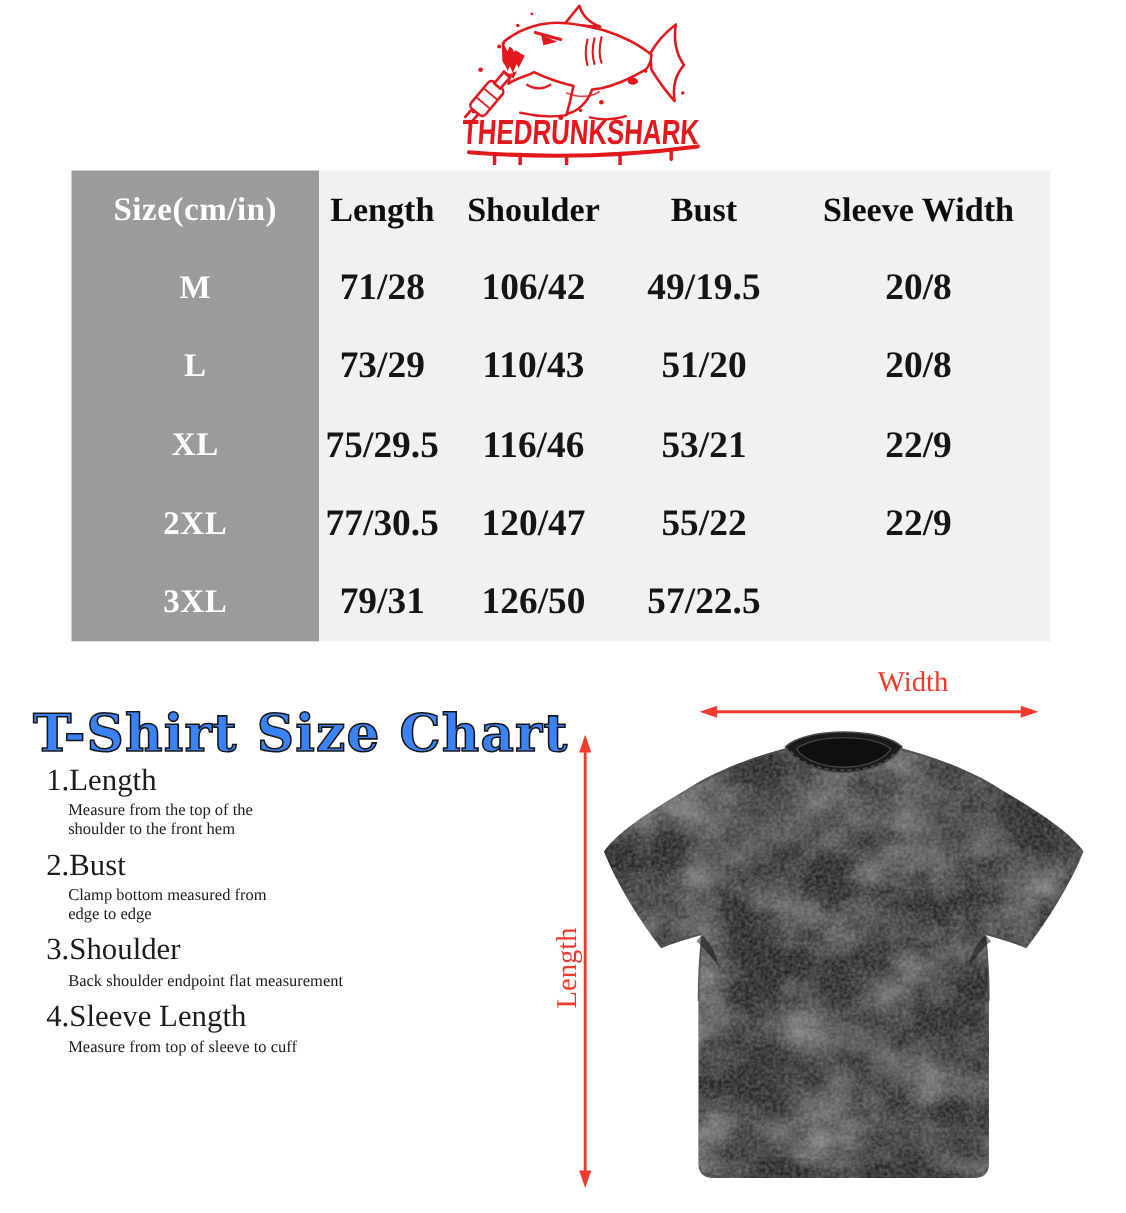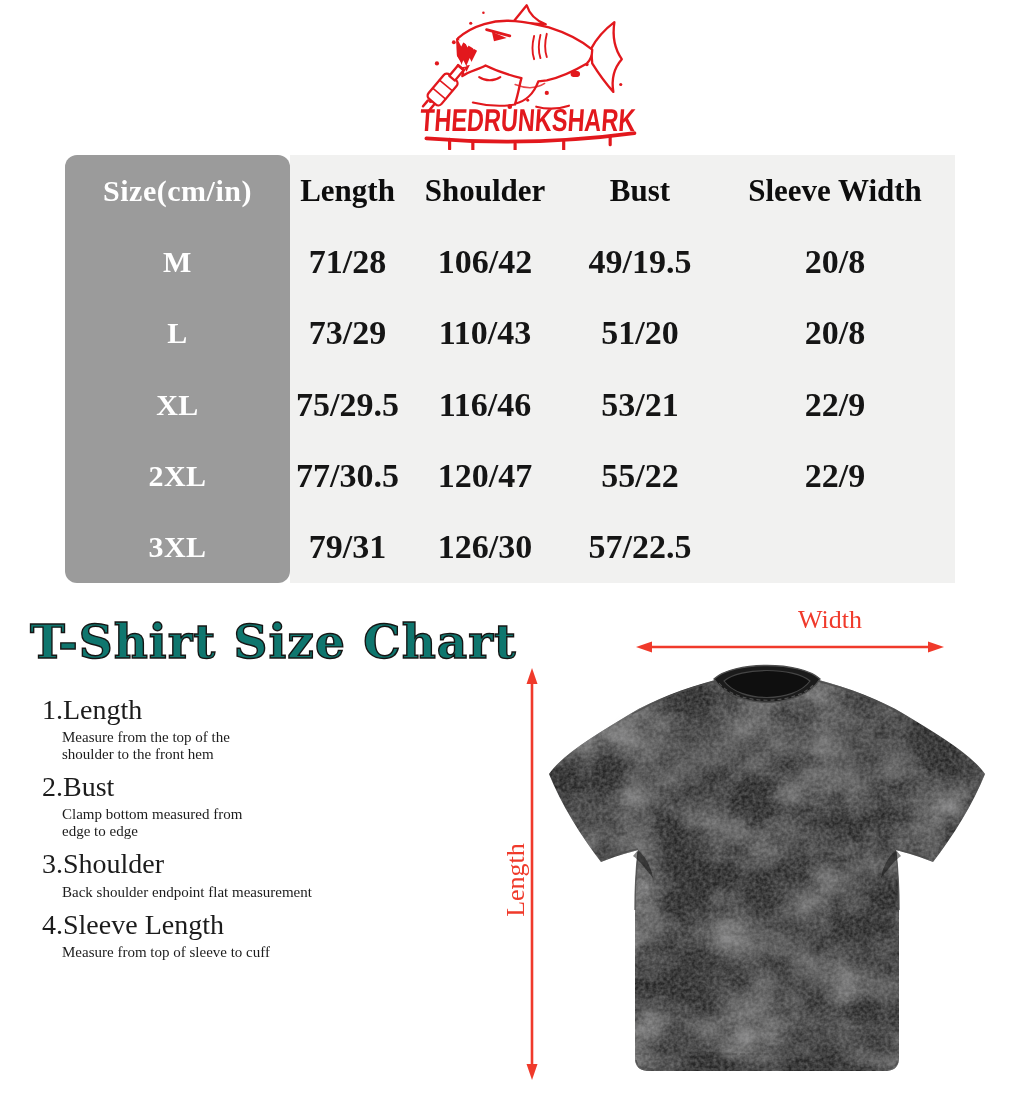--- a/index.html
+++ b/index.html
@@ -6,41 +6,41 @@
   .canvas{
     position:relative;width:1024px;height:1103px;background:#ffffff;
     font-family:"Liberation Serif",serif;overflow:hidden;
   }
   
   .logo{position:absolute;left:408px;top:0px;width:248px;height:150px;}
   
   .size-table{position:absolute;left:65px;top:155px;width:890px;height:428px;display:flex;}
   .size-col{
     width:225px;flex:0 0 225px;background:#9b9b9b;color:#ffffff;
-    display:grid;grid-template-rows:repeat(6,1fr);border-radius:12px;
+    display:grid;grid-template-rows:repeat(6,1fr);border-radius:0;
   }
   .size-col .cell{
     display:flex;align-items:center;justify-content:center;
     font-weight:bold;font-size:30px;letter-spacing:.5px;
   }
   .data-grid{
     flex:1;background:#f1f1f0;display:grid;
     grid-template-columns:115px 160px 150px 240px;
     grid-template-rows:repeat(6,1fr);
   }
   .data-grid .cell{
     display:flex;align-items:center;justify-content:center;
     font-weight:bold;color:#151515;font-size:34px;
   }
   .data-grid .head{font-size:31px;color:#0d0d0d;}
   
   .section-title{
-    position:absolute;left:30px;top:614px;width:520px;
+    position:absolute;left:30px;top:640px;width:520px;
     font-family:"DejaVu Serif",serif;font-weight:bold;font-size:47px;
-    color:#0f766e;letter-spacing:1px;-webkit-text-stroke:1.4px #161514;
+    color:#3b82f6;letter-spacing:1px;-webkit-text-stroke:1.4px #161514;
   }
   
   .measure-list{position:absolute;left:42px;top:694px;width:478px;color:#1c1c1c;}
   .m-item{margin-bottom:9px;}
   .m-label{font-size:28px;line-height:1.15;}
   .m-desc{font-size:15px;line-height:1.1;margin-left:20px;margin-top:3px;white-space:pre-line;}
   
   .width-label{
     position:absolute;left:700px;top:605px;width:162px;text-align:right;
     color:#f03a2b;font-size:26px;
@@ -153,21 +153,21 @@
       <div class="cell">116/46</div>
       <div class="cell">53/21</div>
       <div class="cell">22/9</div>
 
       <div class="cell">77/30.5</div>
       <div class="cell">120/47</div>
       <div class="cell">55/22</div>
       <div class="cell">22/9</div>
 
       <div class="cell">79/31</div>
-      <div class="cell">126/30</div>
+      <div class="cell">126/50</div>
       <div class="cell">57/22.5</div>
     </div>
   </div>
 
   <div class="section-title">T-Shirt Size Chart</div>
 
   <div class="measure-list">
     <div class="m-item">
       <div class="m-label">1.Length</div>
       <div class="m-desc">Measure from the top of the

